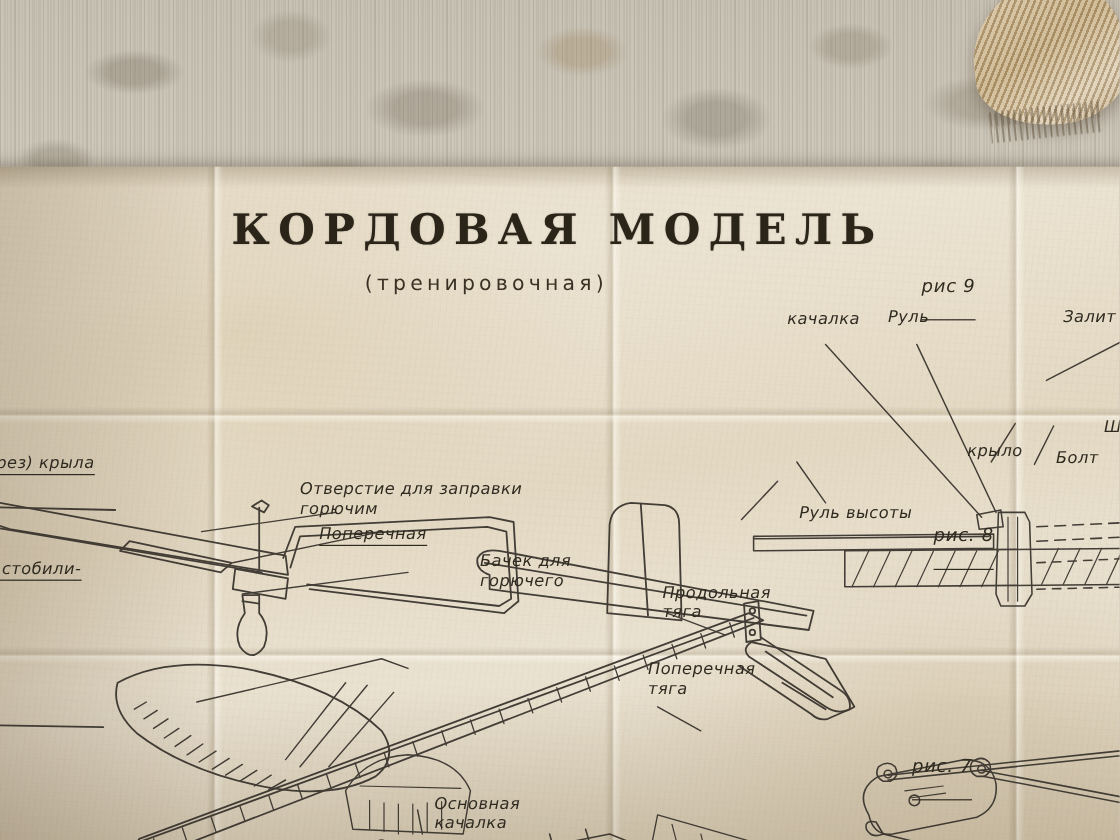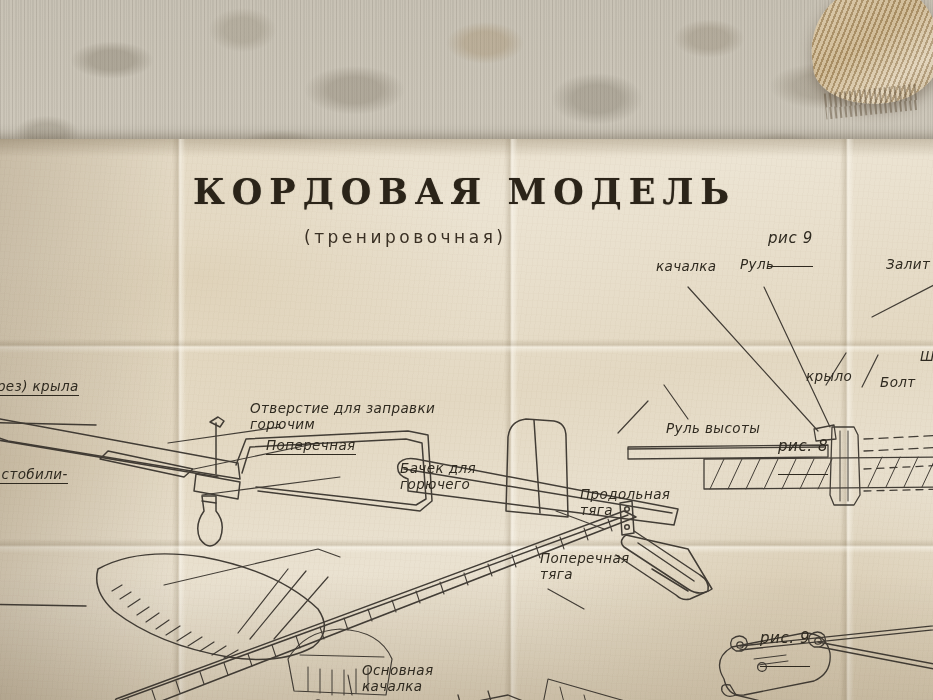--- a/index.html
+++ b/index.html
@@ -288,34 +288,34 @@
 
       <div class="hand u" style="left:-22px;top:240px;">(разрез) крыла</div>
       <div class="hand u" style="left:-22px;top:328px;">рез) стобили-</div>
 
       <div class="hand" style="left:262px;top:262px;">Отверстие для заправки
 горючим</div>
       <div class="hand u" style="left:278px;top:299px;">Поперечная</div>
       <div class="hand" style="left:364px;top:322px;margin-left:48px;">Бачек для
 горючего</div>
 
-      <div class="hand" style="left:592px;top:348px;">Продольная
+      <div class="hand" style="left:564px;top:348px;">Продольная
 тяга</div>
       <div class="hand" style="left:552px;top:412px;">Поперечная
 тяга</div>
       <div class="hand" style="left:374px;top:524px;">Основная
 качалка</div>
 
       <div class="hand" style="left:678px;top:282px;">Руль высоты</div>
 
       <div class="hand" style="left:668px;top:120px;">качалка</div>
       <div class="hand" style="left:752px;top:118px;">Руль</div>
       <div class="hand" style="left:898px;top:118px;">Залит</div>
       <div class="hand" style="left:818px;top:230px;font-style:italic;">крыло</div>
       <div class="hand" style="left:892px;top:236px;">Болт</div>
       <div class="hand" style="left:932px;top:210px;">Ша</div>
 
       <div class="fig" style="left:780px;top:90px;">рис 9</div>
       <div class="fig" style="left:790px;top:298px;">рис. 8</div>
-      <div class="fig" style="left:772px;top:490px;">рис. 9</div>
+      <div class="fig" style="left:772px;top:490px;">рис. 7</div>
     </div>
   </div>
 </div>
 
 </body></html>

